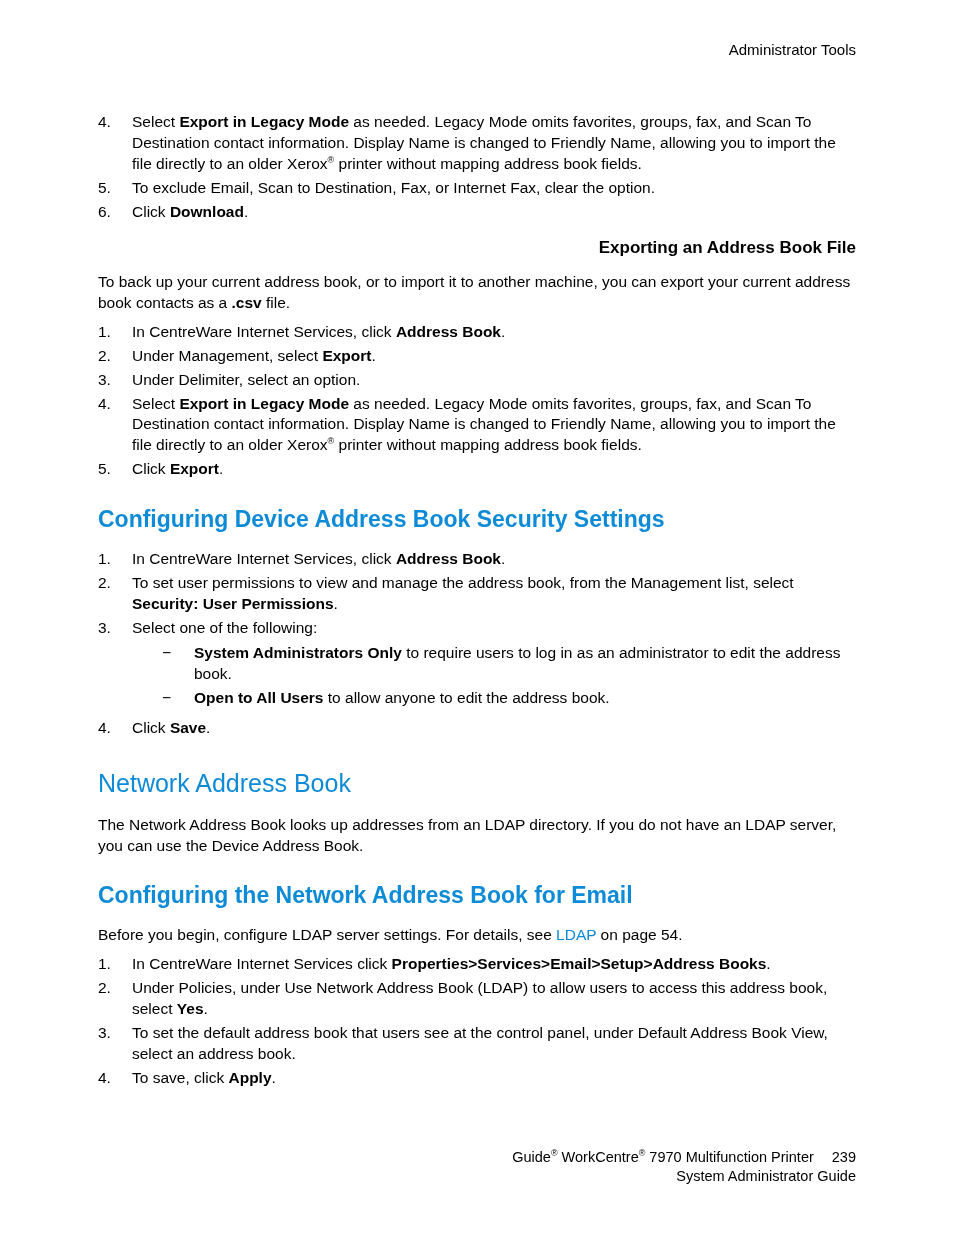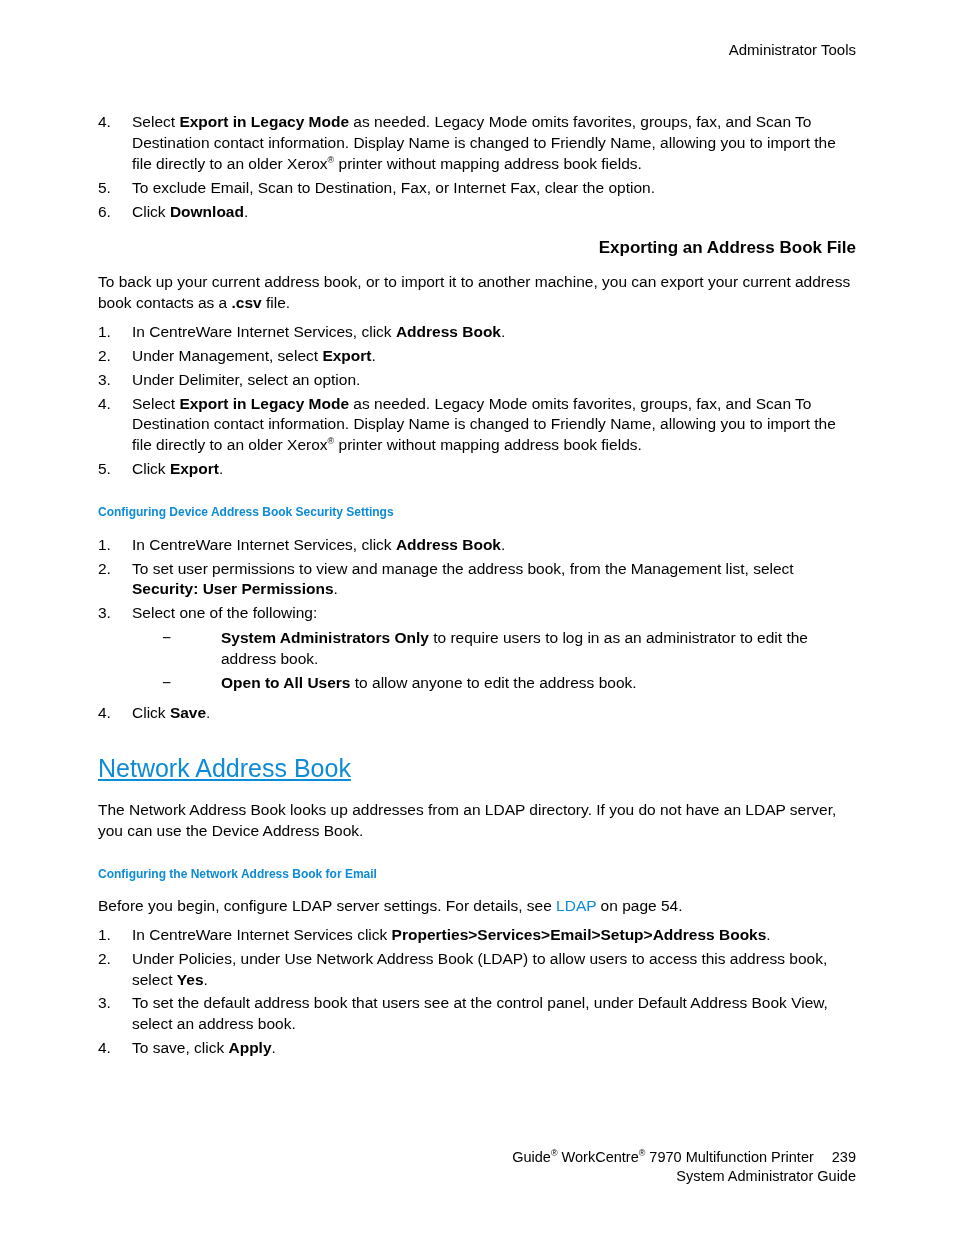--- a/index.html
+++ b/index.html
@@ -46,40 +46,38 @@
   .sub-item {
     display: flex;
     margin: 3px 0;
   }
   .sub-item .dash {
     width: 32px;
     flex-shrink: 0;
   }
   .sub-item .t {
     flex: 1;
-    margin-left: 27px;
   }
   h3.subhead {
     font-size: 17px;
     font-weight: bold;
     margin: 14px 0 10px 0;
     text-align: right;
   }
   h2.bluehead {
     color: #0d8bd6;
     font-weight: bold;
-    font-size: 12px;
+    font-size: 23px;
     margin: 24px 0 14px 0;
   }
   h1.sectionhead {
     color: #0d8bd6;
     font-weight: normal;
     font-size: 25px;
     margin: 28px 0 14px 0;
-    text-decoration: underline;
   }
   p {
     margin: 12px 0 8px 0;
   }
   .b {
     font-weight: bold;
   }
   sup.reg {
     font-size: 9px;
     vertical-align: super;

